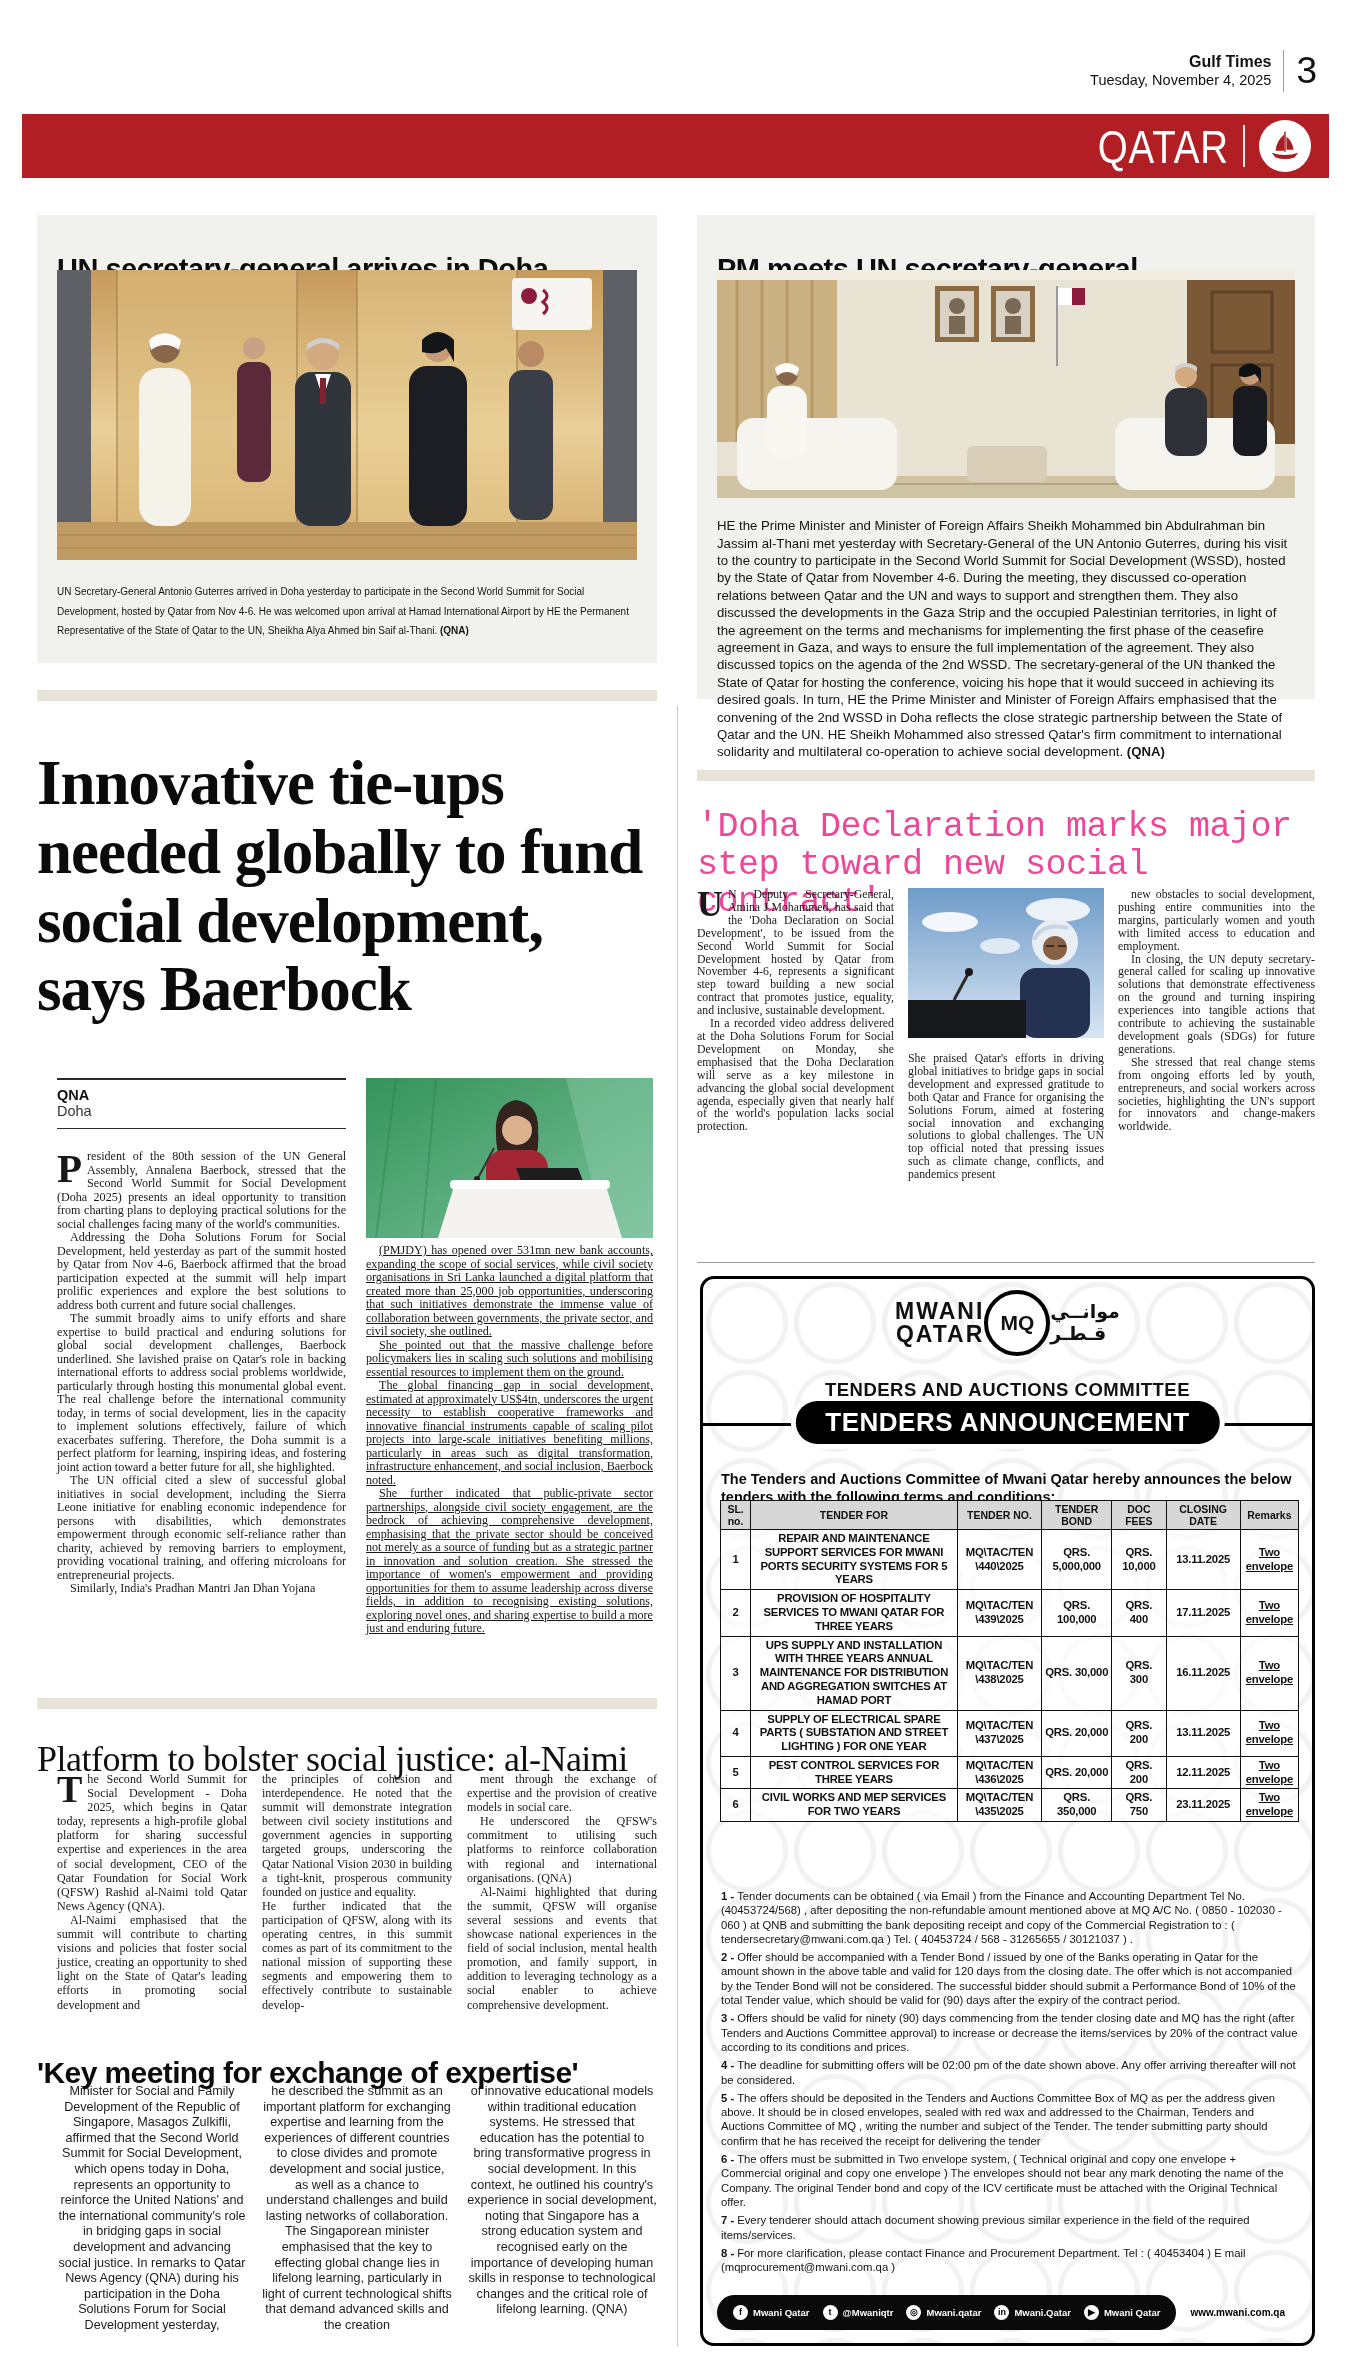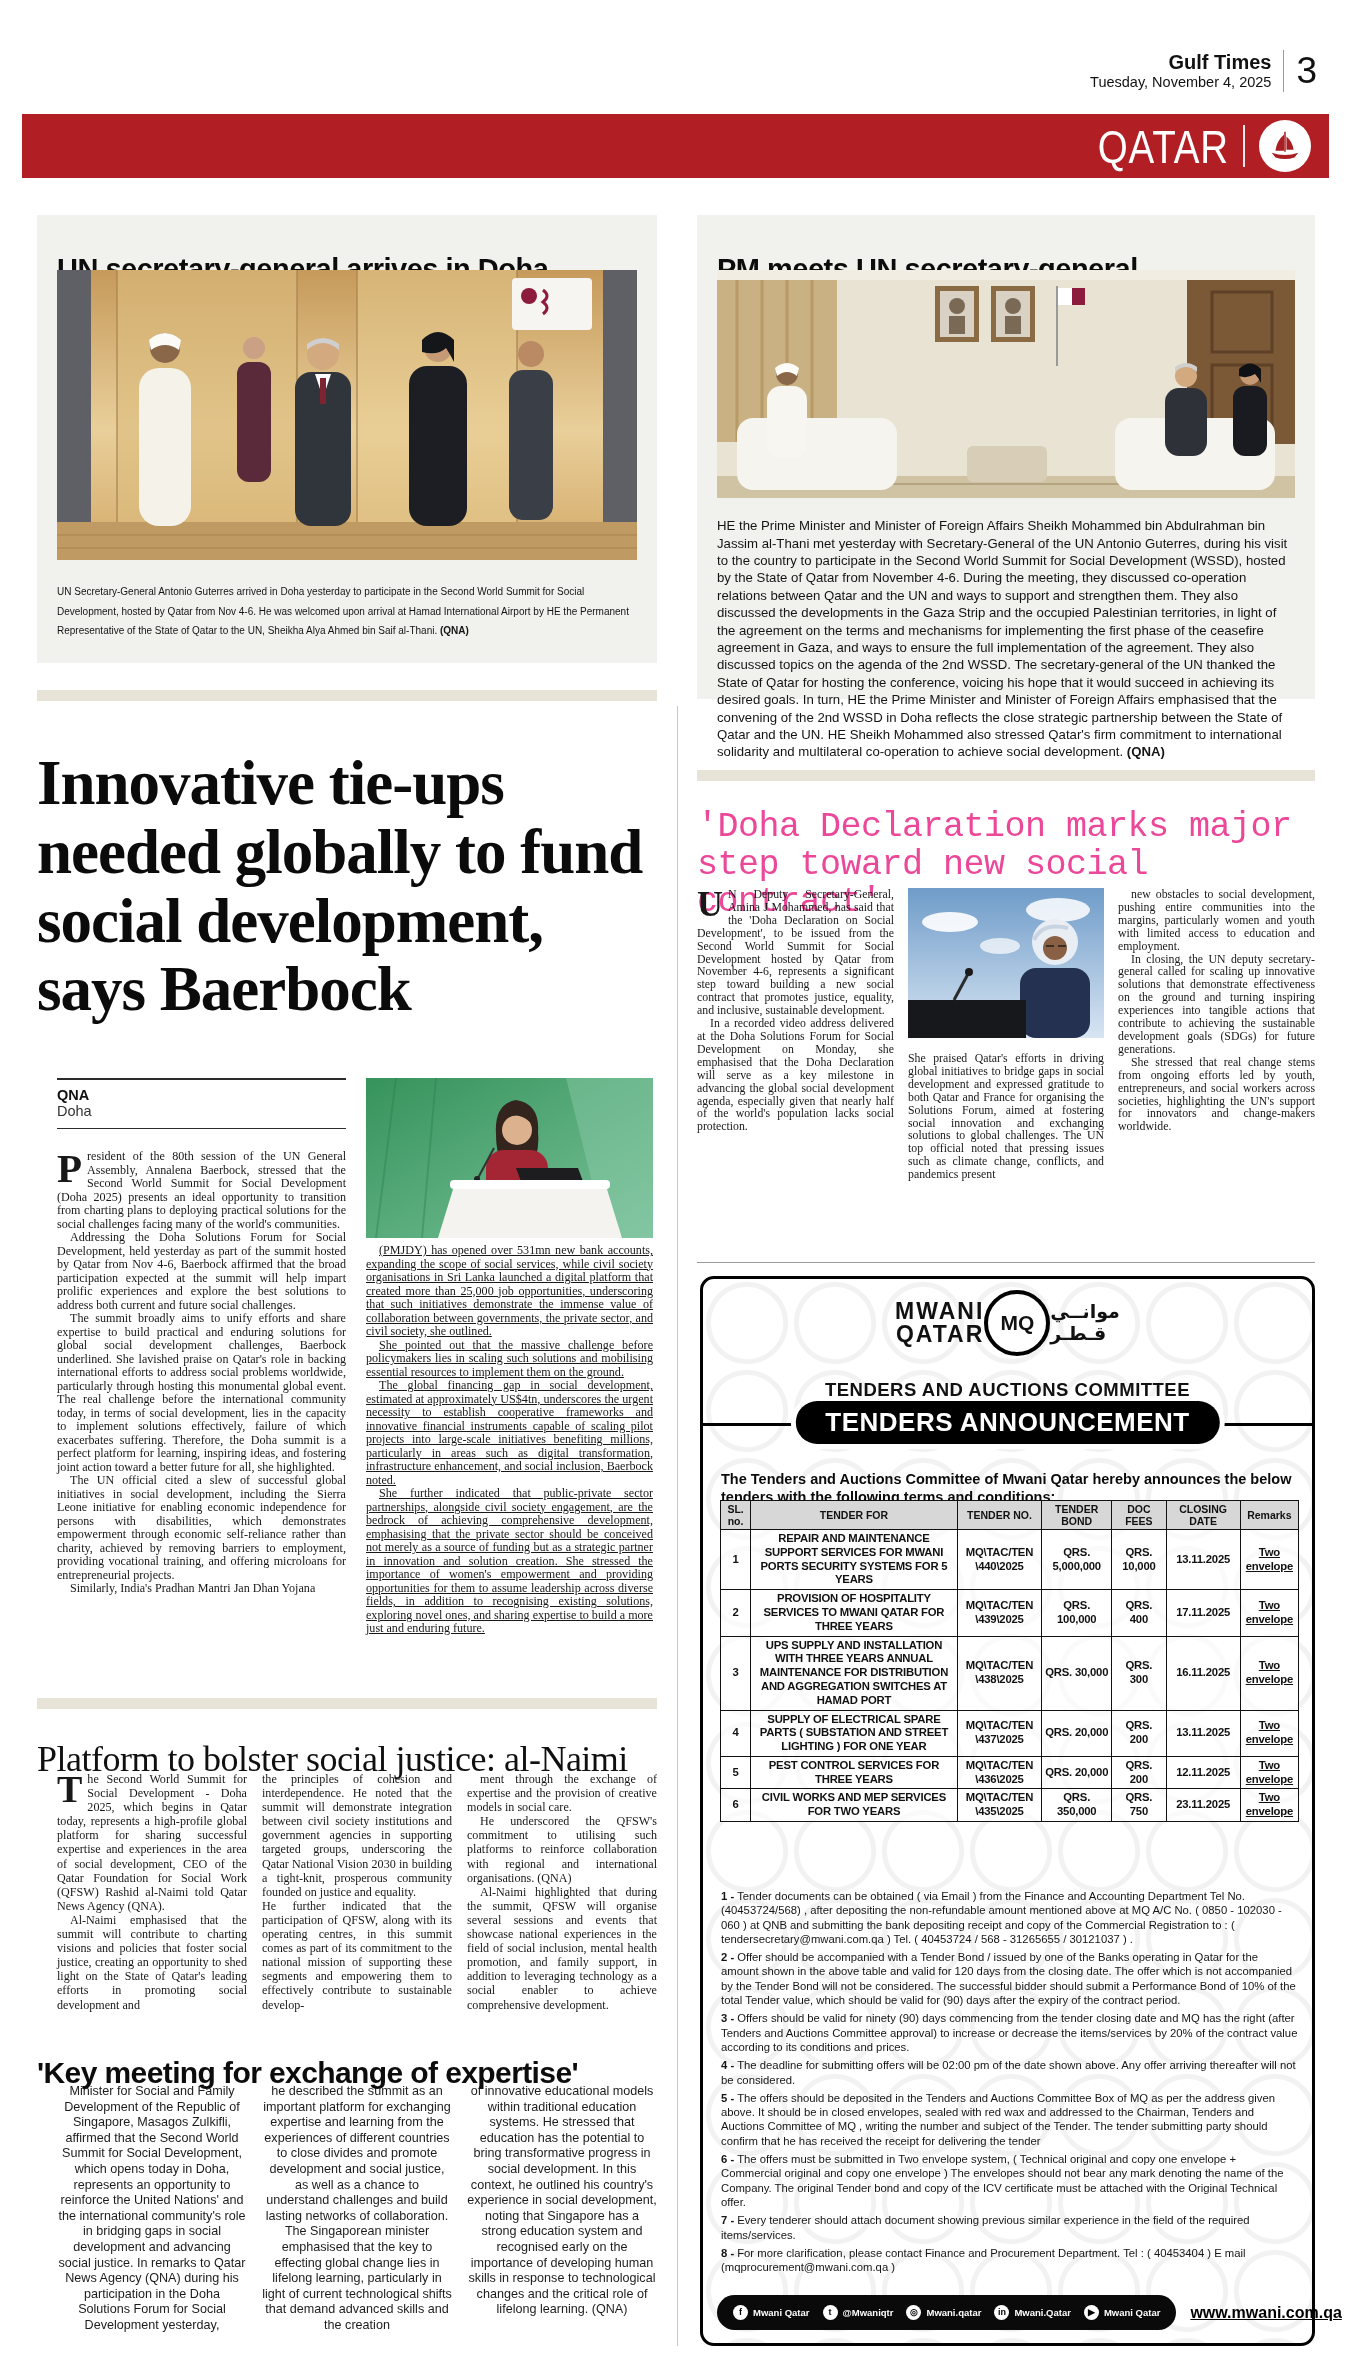--- a/index.html
+++ b/index.html
@@ -3,21 +3,21 @@
 <meta charset="utf-8">
 <style>
   html,body{margin:0;padding:0;}
   body{width:1351px;height:2365px;position:relative;background:#ffffff;overflow:hidden;
        font-family:"Liberation Sans",sans-serif;color:#111;}
   .abs{position:absolute;}
 
   
   .masthead{top:50px;right:34px;display:flex;align-items:center;gap:12px;}
   .mast-text{text-align:right;line-height:1.15;}
-  .mast-paper{font-weight:700;font-size:20px;}
+  .mast-paper{font-weight:700;font-size:16px;}
   .mast-date{font-size:14.5px;}
   .mast-div{width:1px;height:42px;background:#9a9a9a;}
   .mast-page{font-size:37px;font-family:"Liberation Sans",sans-serif;font-weight:400;}
 
   
   .banner{left:22px;top:114px;width:1307px;height:64px;background:#b11f24;
           display:flex;align-items:center;justify-content:flex-end;padding-right:18px;box-sizing:border-box;gap:14px;}
   .banner-name{color:#fff;font-size:47px;font-weight:400;letter-spacing:1px;
                transform:scaleX(.82);transform-origin:right center;line-height:1;}
   .banner-sep{width:2px;height:42px;background:#fff;opacity:.9;}
@@ -118,21 +118,21 @@
   td.c-rem{font-size:8.3px;text-decoration:underline;}
   .terms{top:610px;left:18px;width:577px;}
   .term{margin:0 0 4px;font-size:11.3px;line-height:14.3px;color:#151515;text-align:left;}
   .term b{padding-right:3px;}
   .ad-footer{top:1016px;left:14px;width:585px;display:flex;align-items:center;gap:10px;}
   .soc-bar{background:#0a0a0a;border-radius:18px;display:flex;align-items:center;gap:13px;
            padding:0 16px;height:35px;flex:0 0 auto;}
   .soc{display:flex;align-items:center;gap:5px;color:#fff;font-weight:700;font-size:9.5px;white-space:nowrap;}
   .ic{width:15px;height:15px;border-radius:50%;background:#fff;color:#000;font-weight:700;
       font-size:9px;line-height:15px;text-align:center;flex:0 0 auto;}
-  .site{font-weight:700;font-size:16px;color:#000;white-space:nowrap;margin-left:4px;text-decoration:underline;}
+  .site{font-weight:700;font-size:10px;color:#000;white-space:nowrap;margin-left:4px;}
 </style>
 </head>
 <body>
 
 <header class="abs masthead">
   <div class="mast-text">
     <div class="mast-paper">Gulf Times</div>
     <div class="mast-date">Tuesday, November 4, 2025</div>
   </div>
   <div class="mast-div"></div>

